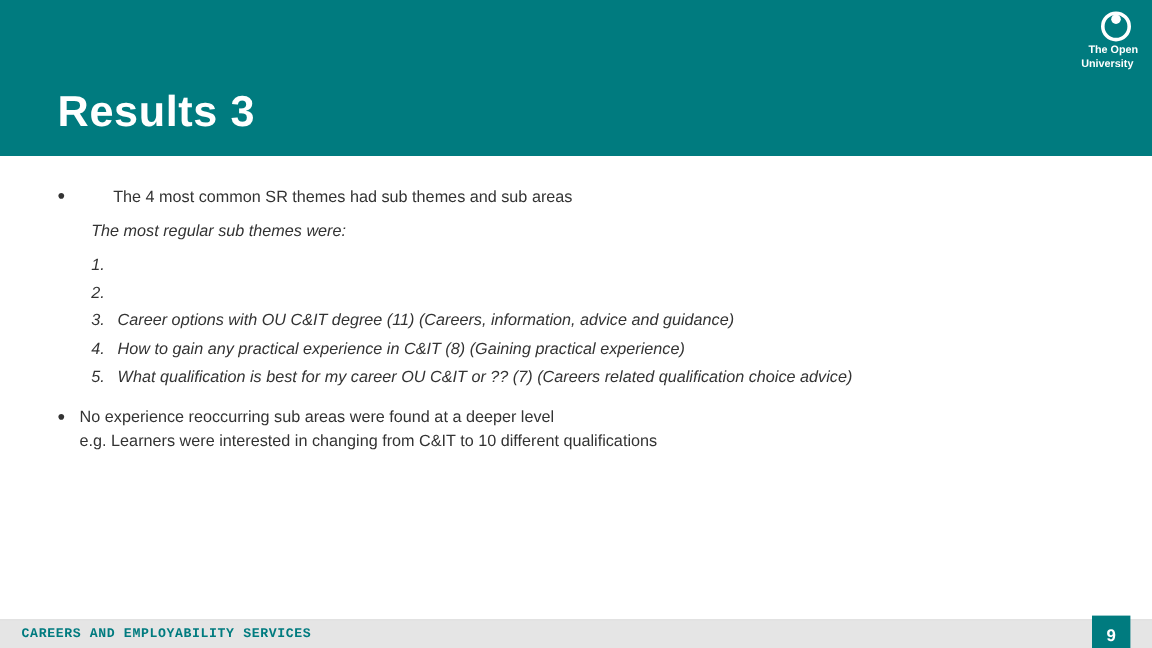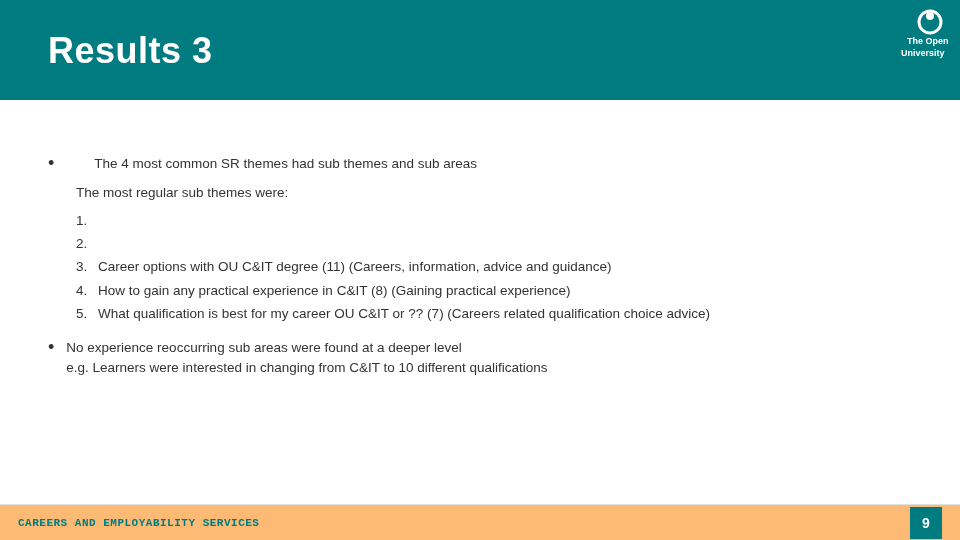--- a/index.html
+++ b/index.html
@@ -10,27 +10,27 @@
       font-family: Arial, Helvetica, sans-serif;
       background: #ffffff;
       overflow: hidden;
       position: relative;
     }
 
     
     .header-band {
       background: #007b7f;
       width: 100%;
-      height: 100px;
+      height: 130px;
       position: absolute;
       top: 0;
       left: 0;
       display: flex;
       align-items: flex-end;
-      padding-bottom: 28px;
+      padding-bottom: 16px;
     }
 
     .header-title {
       color: #ffffff;
       font-size: 36px;
       font-weight: 700;
       padding-left: 48px;
       letter-spacing: 0.5px;
     }
 
@@ -68,20 +68,21 @@
     .bullet-text {
       font-size: 13.5px;
       color: #333333;
       margin-left: 28px;
     }
 
     .sub-content {
       margin-left: 28px;
       margin-top: 8px;
       margin-bottom: 8px;
+      font-style: italic;
     }
 
     .sub-heading {
       font-size: 13.5px;
       color: #333333;
       margin-bottom: 8px;
     }
 
     .numbered-list {
       list-style: none;
@@ -101,22 +102,22 @@
       font-size: 13.5px;
       color: #333333;
     }
 
     
     .footer-bar {
       position: absolute;
       bottom: 0;
       left: 0;
       right: 0;
-      height: 36px;
-      background: #fdba74;
+      height: 24px;
+      background: #e5e5e5;
       display: flex;
       align-items: center;
       justify-content: space-between;
       padding: 0 18px;
       border-top: 1px solid #e0e0e0;
     }
 
     .footer-text {
       font-family: 'Courier New', Courier, monospace;
       font-size: 11px;

